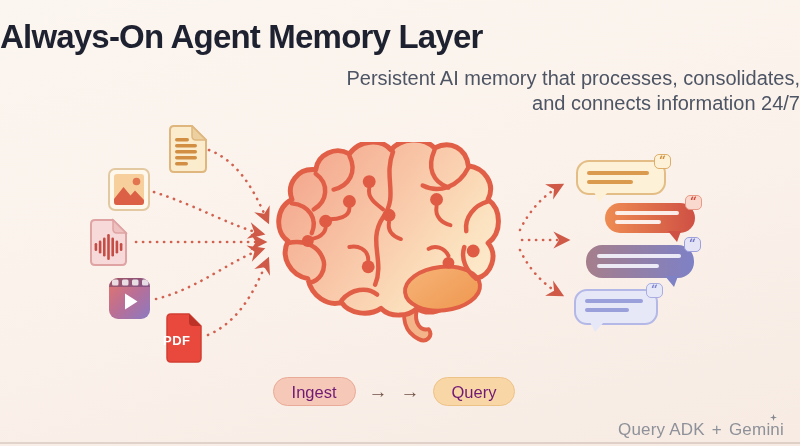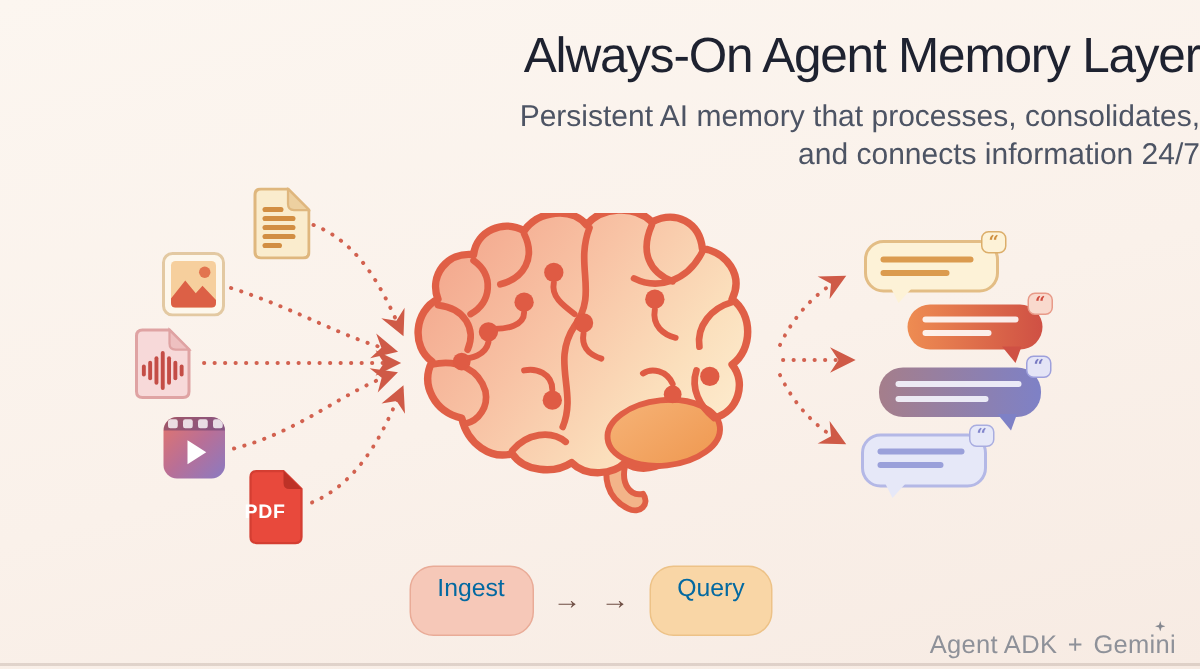--- a/index.html
+++ b/index.html
@@ -3,22 +3,22 @@
 <meta charset="utf-8">
 <style>
   html,body{margin:0;padding:0;}
   .canvas{
     position:relative;width:800px;height:446px;overflow:hidden;
     font-family:"Liberation Sans",sans-serif;
     background:linear-gradient(165deg,#fcf6f0 0%,#faf1ea 55%,#f7ebe3 100%);
   }
   
   .title{
-    position:absolute;top:18px;left:0;width:100%;text-align:right;
-    font-size:33px;font-weight:400;letter-spacing:-0.8px;color:#1e2230;margin:0;
+    position:absolute;top:18px;left:0;width:100%;text-align:left;
+    font-size:33px;font-weight:700;letter-spacing:-0.8px;color:#1e2230;margin:0;
   }
   .subtitle{
     position:absolute;top:66px;left:0;width:100%;text-align:center;
     font-size:20px;color:#4d5464;line-height:25px;margin:0;
   }
   .subtitle span{display:block;text-align:right;}
   
   .connectors{position:absolute;left:0;top:0;}
   .dot-path{fill:none;stroke:#d2614f;stroke-width:2.6;stroke-dasharray:0.2 6.8;stroke-linecap:round;}
   
@@ -57,22 +57,22 @@
   .b4 .l1{left:9px;top:8px;width:58px;background:#9aa0da;}
   .b4 .l2{left:9px;top:17px;width:44px;background:#9aa0da;}
   .b4 .tail{left:14px;border-left:5px solid transparent;border-right:9px solid transparent;border-top:10px solid #e6e8f8;}
   .b4 .badge{background:#e6e8f8;border:1.5px solid #a9ade0;color:#8286cc;}
   
   .flow{
     position:absolute;left:0;right:0;top:377px;display:flex;justify-content:center;
     align-items:center;gap:13px;transform:translateX(-6px);
   }
   .pill{
-    height:47px;line-height:29px;padding:0 18px;border-radius:16px;
-    font-size:16.5px;color:#0369a1;box-sizing:border-box;
+    height:29px;line-height:29px;padding:0 18px;border-radius:16px;
+    font-size:16.5px;color:#701a75;box-sizing:border-box;
   }
   .pill-1{background:#f6c8b8;border:1.5px solid #e9ab97;}
   .pill-2{background:#f8cfae;border:1.5px solid #ecba92;}
   .pill-3{background:#f9d6a6;border:1.5px solid #edc287;}
   .flow-arrow{color:#6f4f45;font-size:19px;}
   
   .footer{
     position:absolute;right:16px;bottom:6px;display:flex;gap:7px;align-items:baseline;
     font-size:17px;color:#8e9199;letter-spacing:0.2px;
   }
@@ -265,21 +265,21 @@
   </div>
 
   <div class="flow">
     <div class="pill pill-1">Ingest</div>
     <div class="flow-arrow">→</div>
     <div class="flow-arrow">→</div>
     <div class="pill pill-3">Query</div>
   </div>
 
   <div class="footer">
-    <span>Agent ADK</span>
+    <span>Query ADK</span>
     <span>+</span>
     <span class="product">
       <span>Gemini</span>
       <span class="sparkle"></span>
     </span>
   </div>
 
   <div class="bottom-edge"></div>
 </div>
 

